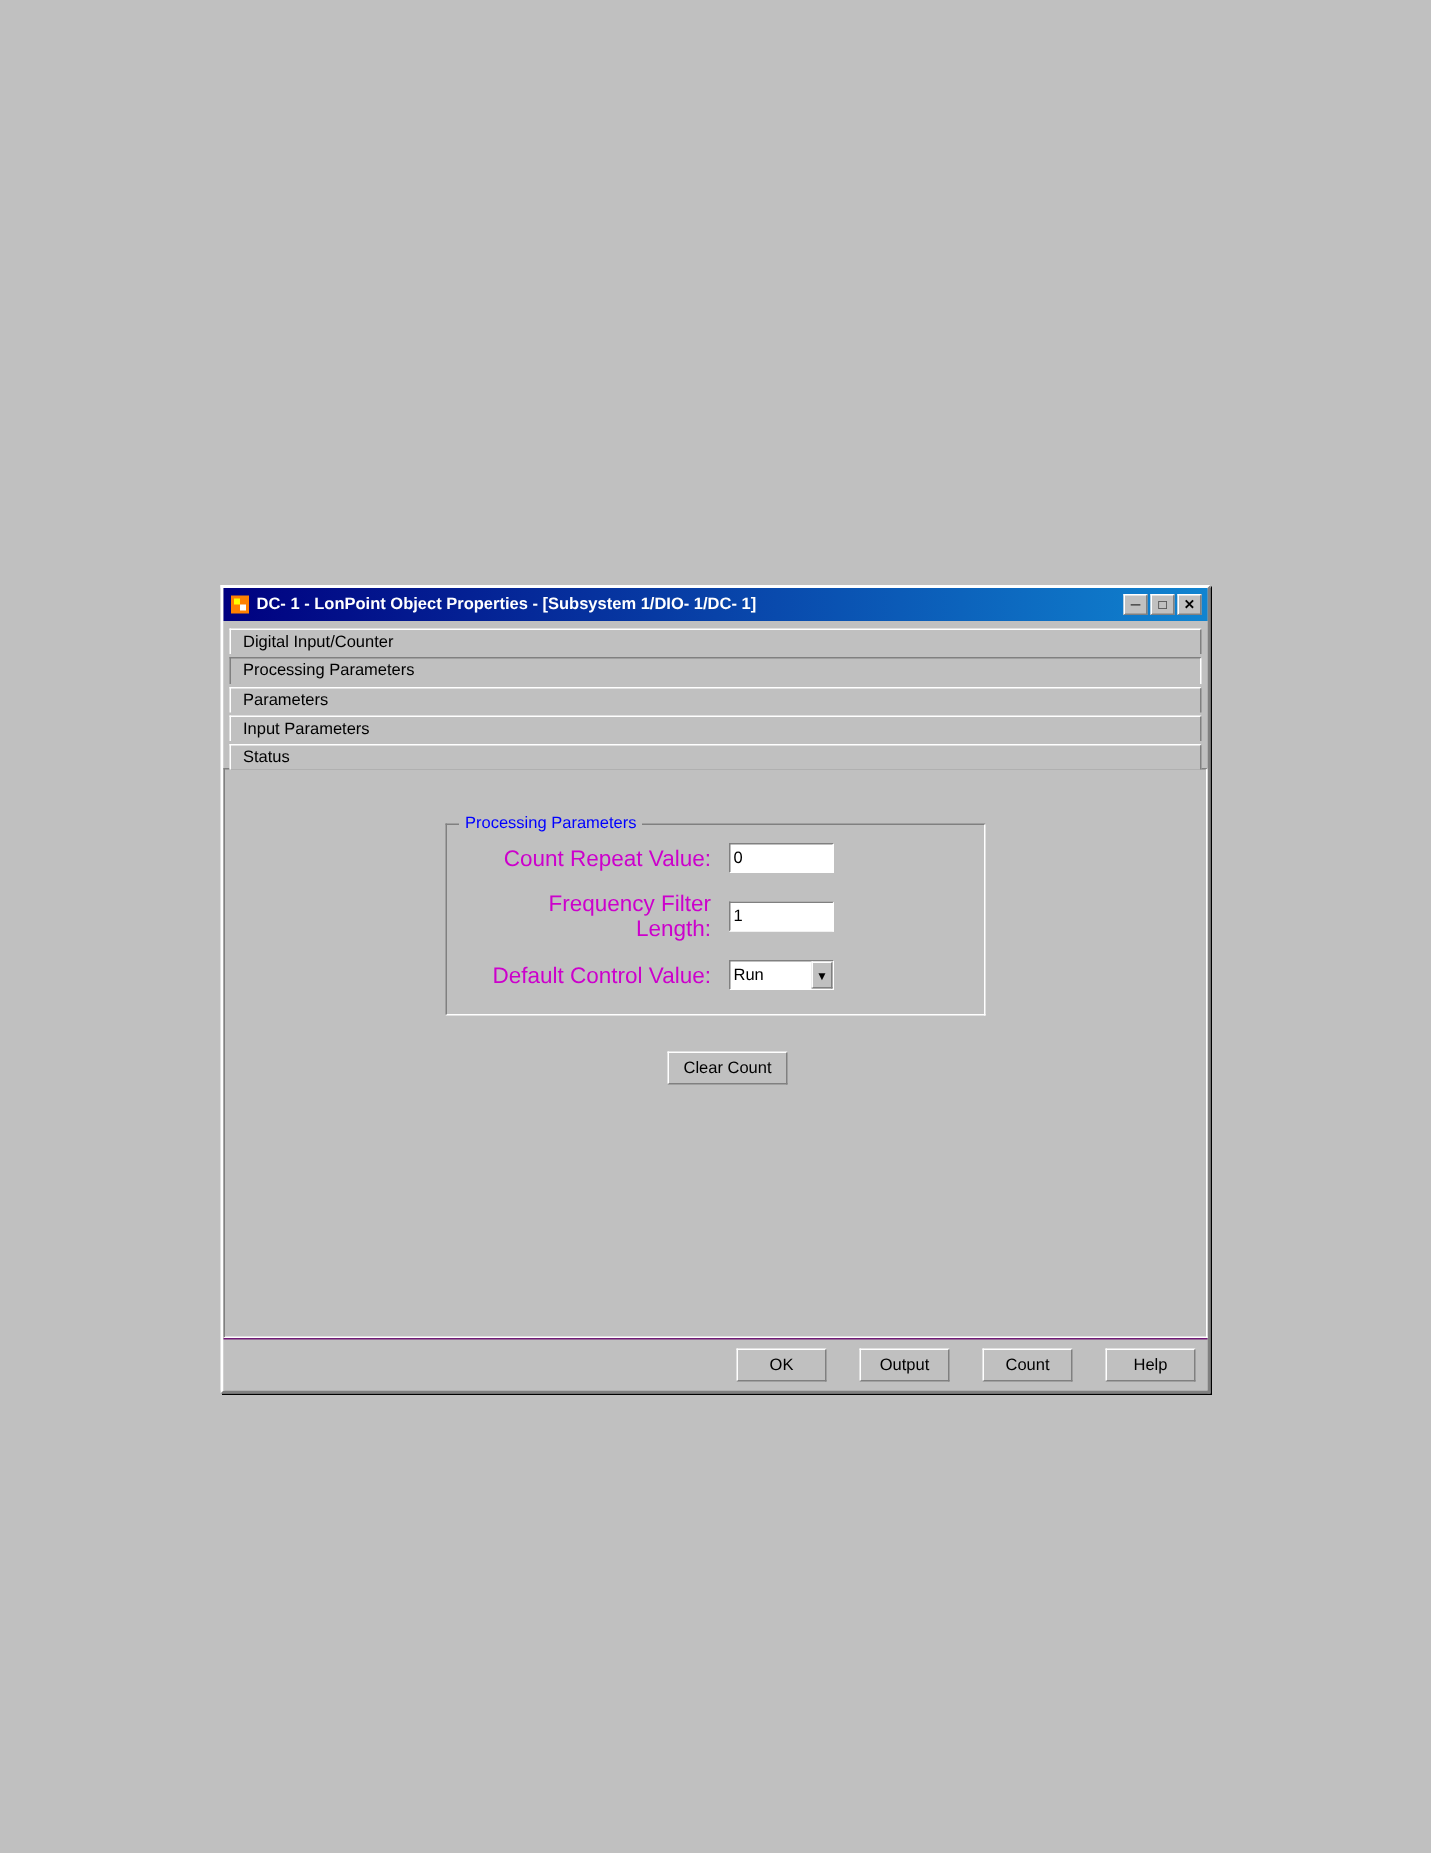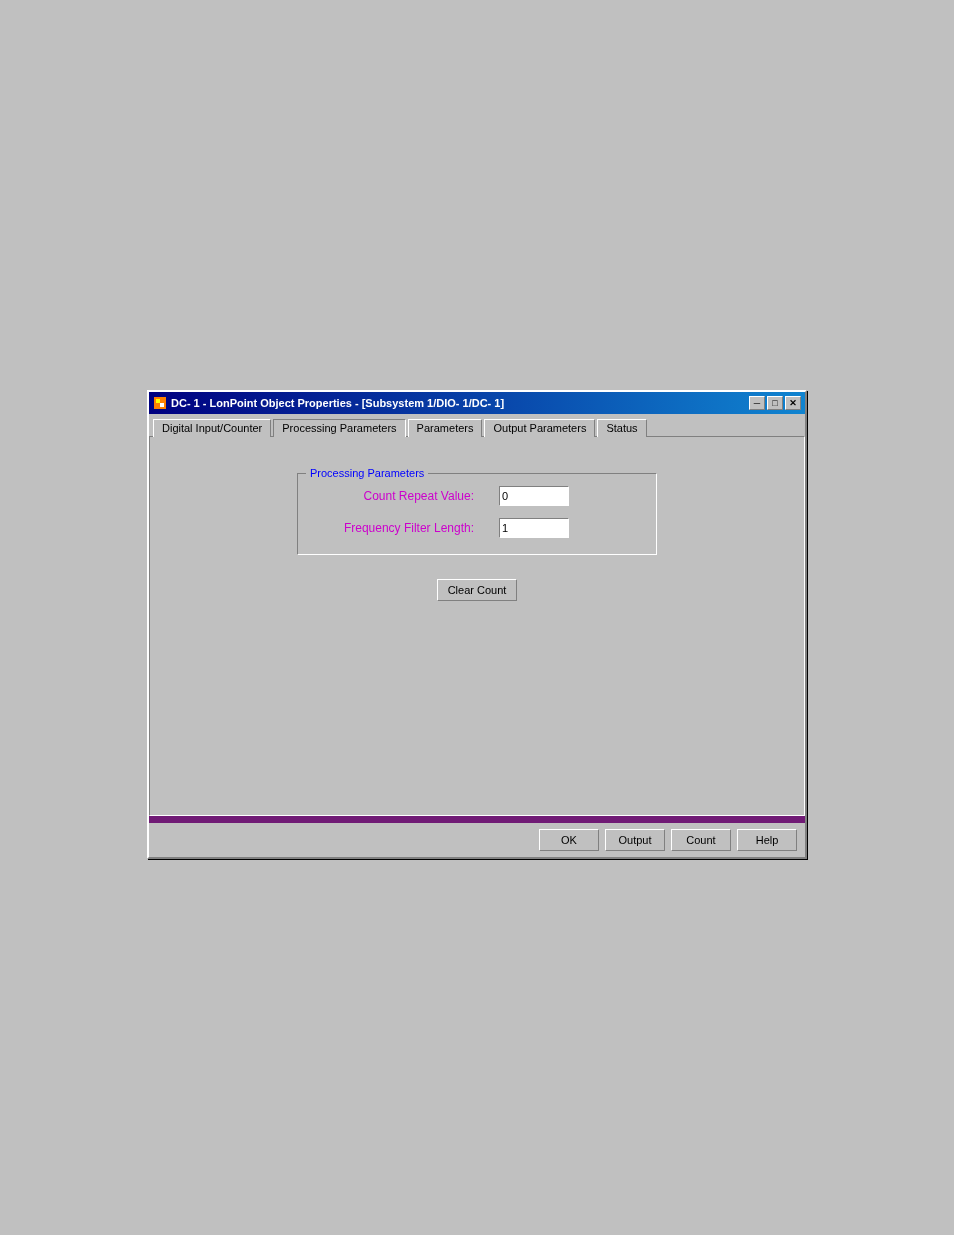--- a/index.html
+++ b/index.html
@@ -84,20 +84,21 @@
       cursor: pointer;
       color: #000;
       font-weight: bold;
     }
 
     .tab-bar {
       display: flex;
       padding: 4px 4px 0 4px;
       background: #c0c0c0;
       gap: 2px;
+      flex-direction: column;
     }
 
     .tab {
       padding: 2px 8px;
       border: 1px solid;
       border-bottom: none;
       border-color: #ffffff #808080 #808080 #ffffff;
       background: #c0c0c0;
       font-size: 11px;
       cursor: pointer;
@@ -148,24 +149,24 @@
       align-items: center;
       margin-bottom: 12px;
     }
 
     .param-row:last-child {
       margin-bottom: 0;
     }
 
     .param-label {
       color: #cc00cc;
-      font-size: 12px;
+      font-size: 15px;
       width: 160px;
       text-align: right;
-      margin-right: 25px;
+      margin-right: 12px;
     }
 
     .param-input {
       width: 70px;
       height: 20px;
       border: 1px solid;
       border-color: #808080 #ffffff #ffffff #808080;
       background: #ffffff;
       font-size: 11px;
       padding: 1px 2px;
@@ -219,24 +220,25 @@
       background: #c0c0c0;
       border: 1px solid;
       border-color: #ffffff #808080 #808080 #ffffff;
       font-size: 11px;
       font-family: 'MS Sans Serif', Arial, sans-serif;
       cursor: pointer;
       padding: 2px 8px;
       display: inline-flex;
       align-items: center;
       justify-content: center;
+      margin-left: 16px;
     }
 
     .bottom-bar {
-      border-top: 7px solid #701a75;
+      border-top: 1px solid #701a75;
       padding: 6px 8px;
       display: flex;
       justify-content: flex-end;
       gap: 6px;
       background: #c0c0c0;
     }
 
     .bottom-bar .win-button {
       min-width: 60px;
     }
@@ -269,21 +271,21 @@
       <div class="tab">
         <span>Digital Input/Counter</span>
       </div>
       <div class="tab active">
         <span>Processing Parameters</span>
       </div>
       <div class="tab">
         <span>Parameters</span>
       </div>
       <div class="tab">
-        <span>Output Parameters</span>
+        <span>Input Parameters</span>
       </div>
       <div class="tab">
         <span>Status</span>
       </div>
     </div>
 
     <div class="tab-content">
 
       <div class="processing-params-group">
         <span class="group-legend">Processing Parameters</span>
@@ -291,20 +293,31 @@
         <div class="param-row">
           <label class="param-label">Count Repeat Value:</label>
           <input class="param-input" type="text" value="0" style="">
         </div>
 
         <div class="param-row">
           <label class="param-label">Frequency Filter Length:</label>
           <input class="param-input" type="text" value="1" style="">
         </div>
 
+        <div class="param-row">
+          <label class="param-label">Default Control Value:</label>
+          <div class="param-select-wrapper">
+            <select class="param-select">
+              <option>Run</option>
+              <option>Stop</option>
+              <option>Hold</option>
+            </select>
+            <div class="select-arrow">▼</div>
+          </div>
+        </div>
       </div>
 
       <div class="clear-count-area">
         <button class="win-button">Clear Count</button>
       </div>
     </div>
 
     <div class="bottom-bar">
       <button class="win-button">OK</button>
       <button class="win-button">Output</button>

